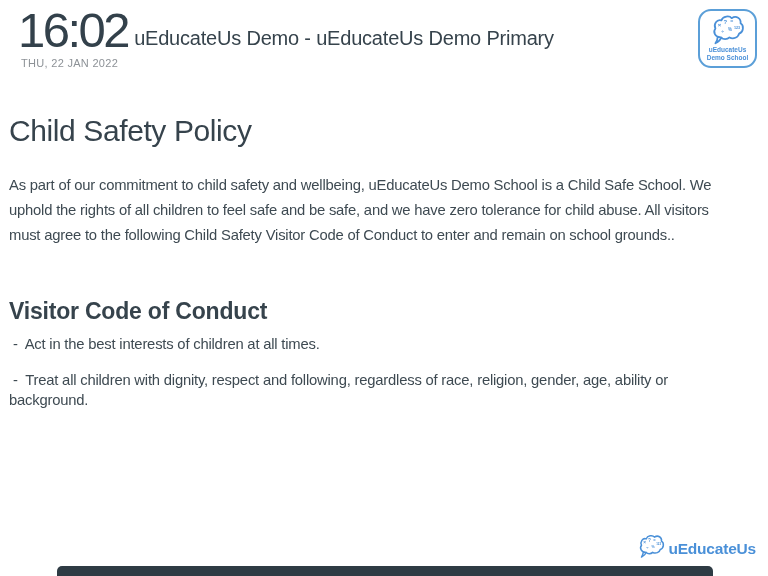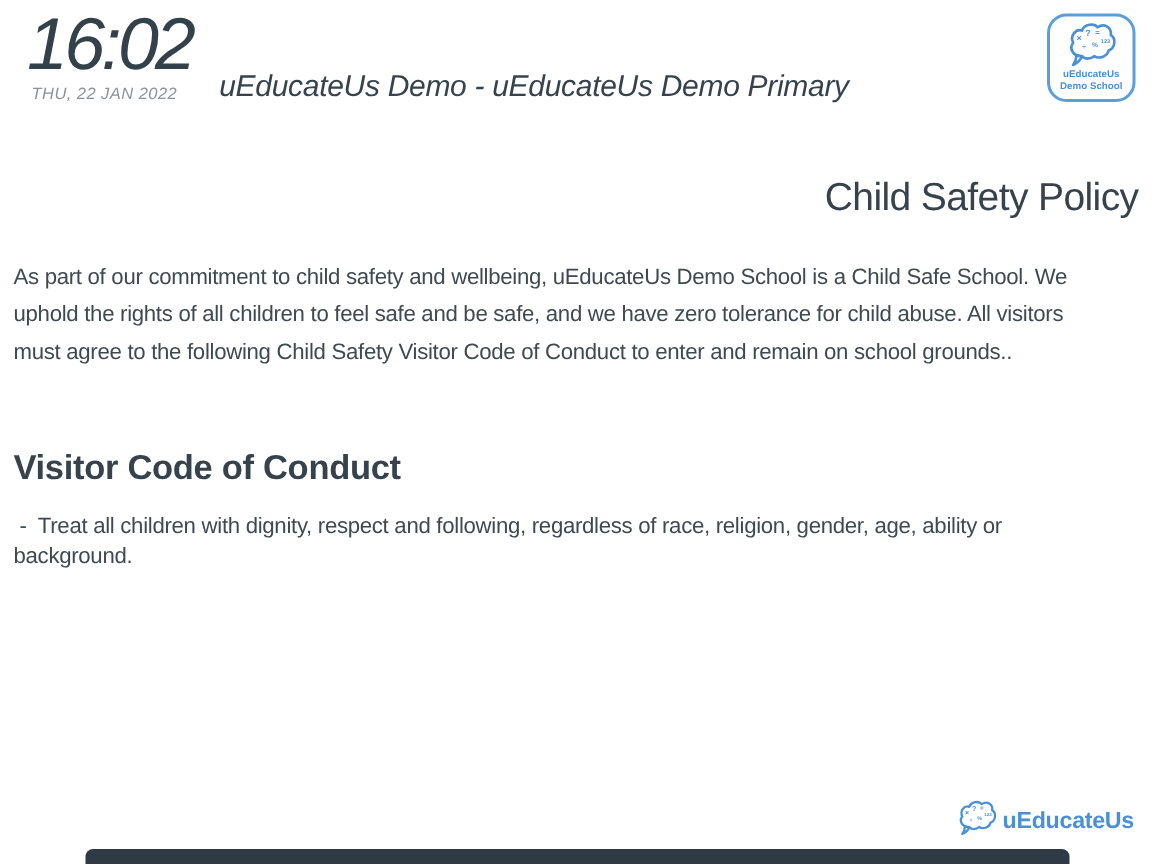--- a/index.html
+++ b/index.html
@@ -11,24 +11,23 @@
   .screen {
     position: relative;
     width: 768px;
     height: 576px;
     background: #ffffff;
     overflow: hidden;
   }
   
   .header {
     display: flex;
-    align-items: flex-end;
-    gap: 18px;
+    align-items: center;
+    gap: 6px;
     padding: 6px 0 0 18px;
-    font-style: italic;
   }
   .clock-time {
     font-size: 49px;
     line-height: 48px;
     letter-spacing: -2.5px;
     color: #33414b;
     font-weight: 400;
   }
   .clock-date {
     font-size: 11px;
@@ -66,22 +65,22 @@
     text-align: center;
     letter-spacing: 0;
   }
   
   .content {
     padding-left: 9px;
     width: 759px;
   }
   .page-title {
     margin-top: 44px;
-    text-align: right;
-    font-size: 26px;
+    text-align: left;
+    font-size: 30px;
     line-height: 34px;
     font-weight: 400;
     letter-spacing: -0.4px;
     color: #36434c;
   }
   .section-heading {
     font-size: 23px;
     line-height: 27px;
     font-weight: bold;
     letter-spacing: -0.2px;
@@ -175,20 +174,21 @@
     <h1 class="page-title">Child Safety Policy</h1>
 
 
     <p class="para">As part of our commitment to child safety and wellbeing, uEducateUs Demo School is a Child Safe School. We
 uphold the rights of all children to feel safe and be safe, and we have zero tolerance for child abuse. All visitors
 must agree to the following Child Safety Visitor Code of Conduct to enter and remain on school grounds..</p>
 
     <h2 class="section-heading conduct-heading">Visitor Code of Conduct</h2>
 
 
+    <p class="bullet bullet-1"> -  Act in the best interests of children at all times.</p>
     <p class="bullet bullet-2"> -  Treat all children with dignity, respect and following, regardless of race, religion, gender, age, ability or
 background.</p>
   </div>
 
   <div class="footer-brand">
     <span>
       <svg width="27" height="25" viewBox="0 0 46 42" fill="none">
         <path d="M13 31 C6 31 2 24 6 19 C3 13 8 6 14 8 C16 2 25 1 28 5 C34 1 41 5 40 12 C45 15 44 24 38 26 C37 31 30 34 25 31 C22 34 16 34 14 31 C13 34 10 37 6 39 C8 36 9 33 9 30 Z" stroke="#4a90d8" stroke-width="2.6" stroke-linejoin="round" stroke-linecap="round" fill="none"></path>
         <text x="9" y="17" font-size="8" fill="#4a90d8" font-weight="bold">×</text>
         <text x="17" y="13" font-size="8" fill="#4a90d8" font-weight="bold">?</text>

